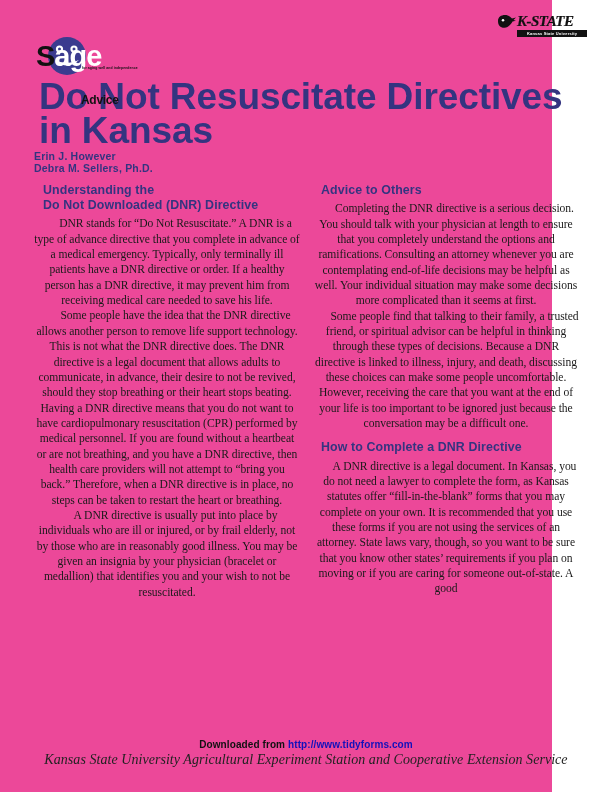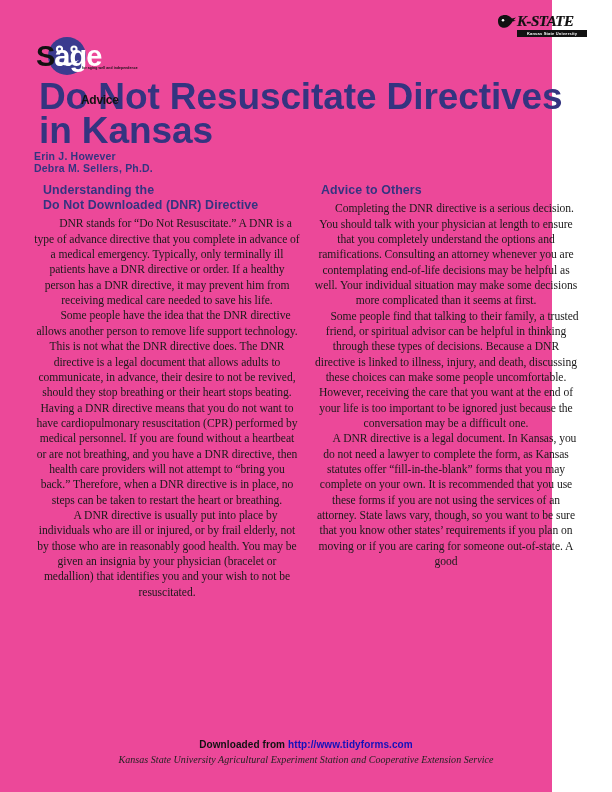--- a/index.html
+++ b/index.html
@@ -194,21 +194,21 @@
   .footer-line {
     position: absolute;
     left: 0;
     width: 612px;
     text-align: center;
   }
   .footer-extension {
     top: 755px;
     font-family: "Liberation Serif", serif;
     font-style: italic;
-    font-size: 10px;
+    font-size: 14px;
     line-height: 10px;
     color: #222222;
     letter-spacing: 0.05px;
     text-align: center;
   }
   .footer-download {
     top: 740px;
     font-family: Liberation Sans, sans-serif;
     font-weight: bold;
     font-size: 10px;
@@ -258,28 +258,29 @@
   <div class="author author-1">Debra M. Sellers, Ph.D.</div>
   <div class="author author-2">Erin J. However</div>
 
   <div class="col col-left">
     <h2 class="section-head">
       <span>Understanding the</span><br>
       <span>Do Not Downloaded (DNR) Directive</span>
     </h2>
     <p class="body">DNR stands for “Do Not Resuscitate.” A DNR is a type of advance directive that you complete in advance of a medical emergency. Typically, only terminally ill patients have a DNR directive or order. If a healthy person has a DNR directive, it may prevent him from receiving medical care needed to save his life.</p>
     <p class="body">Some people have the idea that the DNR directive allows another person to remove life support technology. This is not what the DNR directive does. The DNR directive is a legal document that allows adults to communicate, in advance, their desire to not be revived, should they stop breathing or their heart stops beating. Having a DNR directive means that you do not want to have cardiopulmonary resuscitation (CPR) performed by medical personnel. If you are found without a heartbeat or are not breathing, and you have a DNR directive, then health care providers will not attempt to “bring you back.” Therefore, when a DNR directive is in place, no steps can be taken to restart the heart or breathing.</p>
-    <p class="body">A DNR directive is usually put into place by individuals who are ill or injured, or by frail elderly, not by those who are in reasonably good health. You may be given an insignia by your physician (bracelet or medallion) that identifies you and your wish to not be resuscitated.</p>
+    <p class="body">A DNR directive is usually put into place by individuals who are ill or injured, or by frail elderly, not by those who are in reasonably good illness. You may be given an insignia by your physician (bracelet or medallion) that identifies you and your wish to not be resuscitated.</p>
   </div>
 
   <div class="col col-right">
     <h2 class="section-head">
       <span>Advice to Others</span><br>
     </h2>
     <p class="body">Completing the DNR directive is a serious decision. You should talk with your physician at length to ensure that you completely understand the options and ramifications. Consulting an attorney whenever you are contemplating end-of-life decisions may be helpful as well. Your individual situation may make some decisions more complicated than it seems at first.</p>
     <p class="body">Some people find that talking to their family, a trusted friend, or spiritual advisor can be helpful in thinking through these types of decisions. Because a DNR directive is linked to illness, injury, and death, discussing these choices can make some people uncomfortable. However, receiving the care that you want at the end of your life is too important to be ignored just because the conversation may be a difficult one.</p>
+    <h2 class="section-head spaced">How to Complete a DNR Directive</h2>
     <p class="body">A DNR directive is a legal document. In Kansas, you do not need a lawyer to complete the form, as Kansas statutes offer “fill-in-the-blank” forms that you may complete on your own. It is recommended that you use these forms if you are not using the services of an attorney. State laws vary, though, so you want to be sure that you know other states’ requirements if you plan on moving or if you are caring for someone out-of-state. A good</p>
   </div>
 
   <div class="footer-line footer-extension">Kansas State University Agricultural Experiment Station and Cooperative Extension Service</div>
   <div class="footer-line footer-download"><span>Downloaded from </span><span class="url">http://www.tidyforms.com</span></div>
 
 </div>
 
 </body></html>

